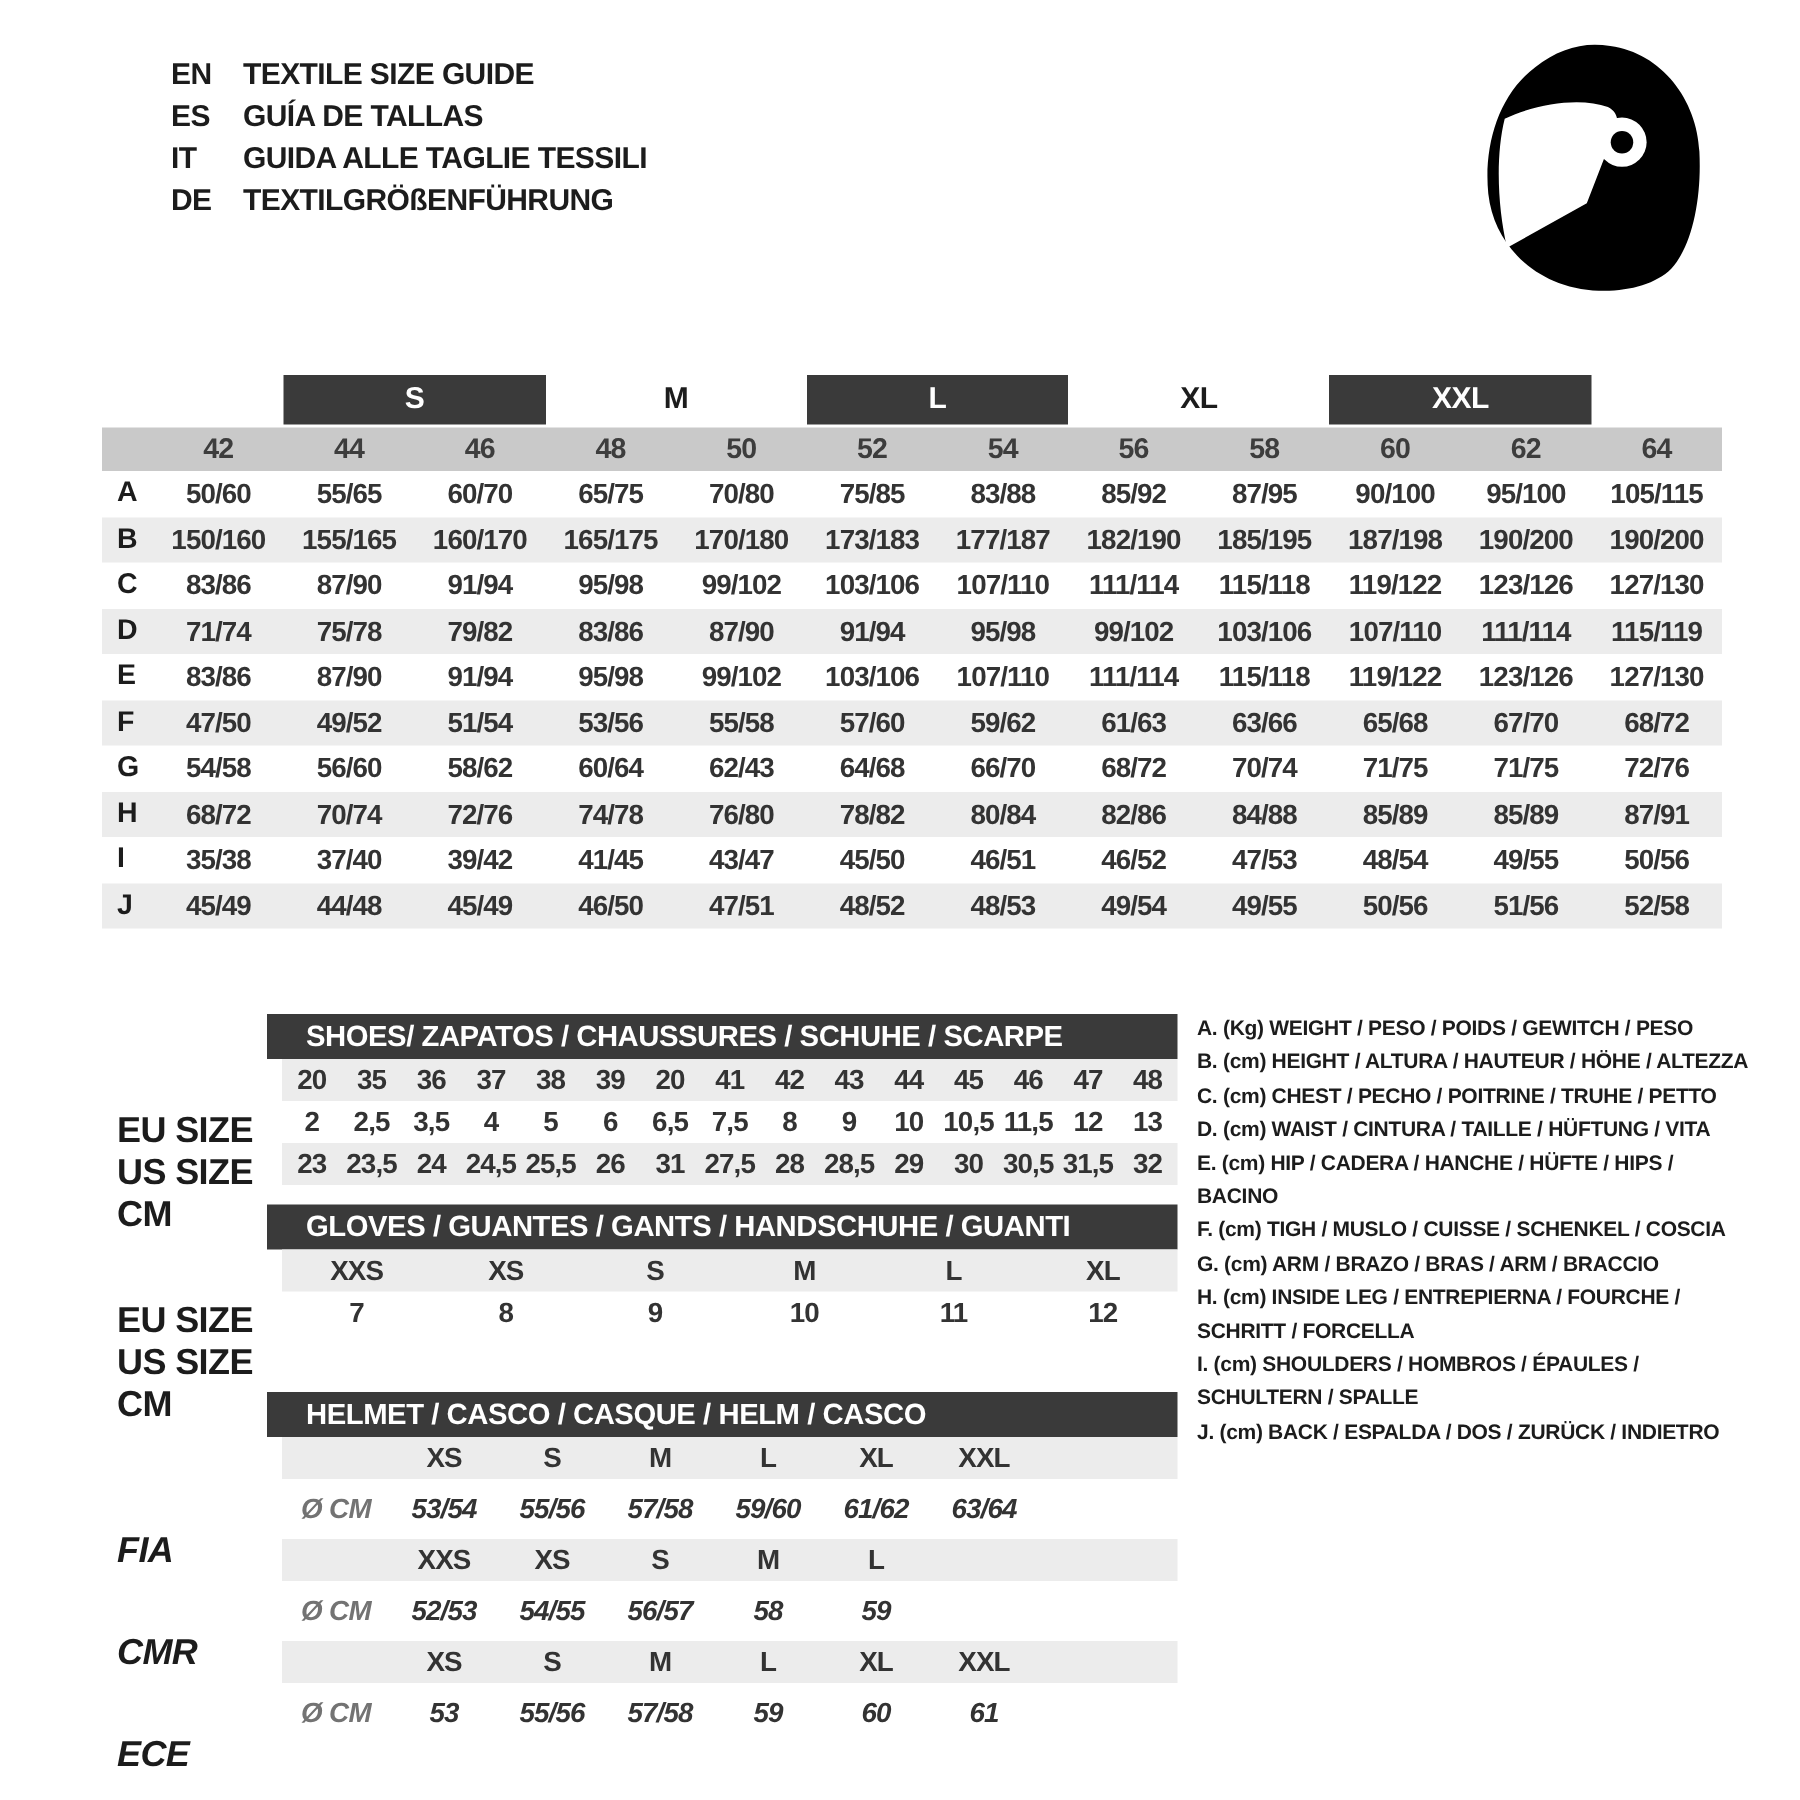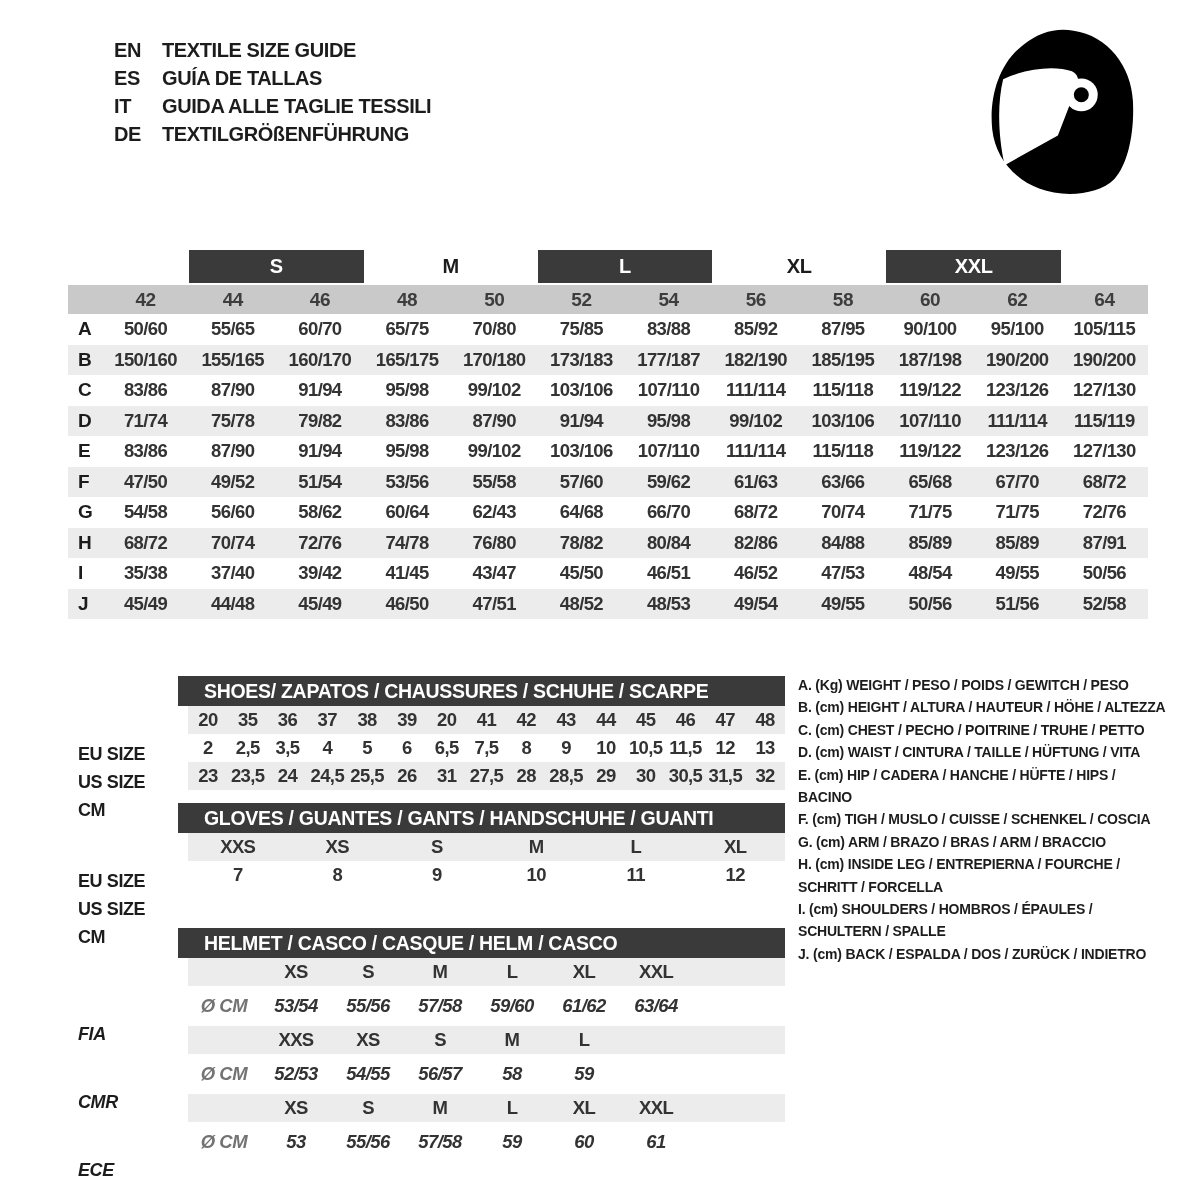--- a/index.html
+++ b/index.html
@@ -30,21 +30,21 @@
   .cell{text-align:center;font-size:18.5px;color:#333;letter-spacing:-0.6px;white-space:nowrap;}
 
   
   .subtable{position:absolute;left:68px;width:717px;}
   .shoes{top:676px;} .gloves{top:803px;} .helmet{top:928px;}
   .title-bar{margin-left:110px;height:30px;background:var(--dark_bar);color:#fff;
              display:flex;align-items:center;padding-left:26px;font-size:19.5px;
              letter-spacing:-0.3px;white-space:nowrap;}
   .subrow{display:flex;height:28px;}
   .rowlabel{flex:0 0 110px;display:flex;align-items:center;padding-left:10px;
-            font-size:18px;letter-spacing:-0.4px;margin-top:48px;}
+            font-size:24px;letter-spacing:-0.4px;margin-top:48px;}
   .band{flex:1;display:grid;align-items:center;}
   .srows > div.subrow:nth-of-type(odd) .band{background:var(--row_stripe);}
   .shoes .band{grid-template-columns:repeat(15,1fr);}
   .gloves .band{grid-template-columns:repeat(6,1fr);}
   .scell{text-align:center;font-size:18.5px;color:#333;letter-spacing:-0.6px;white-space:nowrap;}
 
   .hrow{display:flex;}
   .hsizes{height:28px;}
   .hvals{height:40px;font-style:italic;}
   .hsizes .band{background:var(--row_stripe);}

